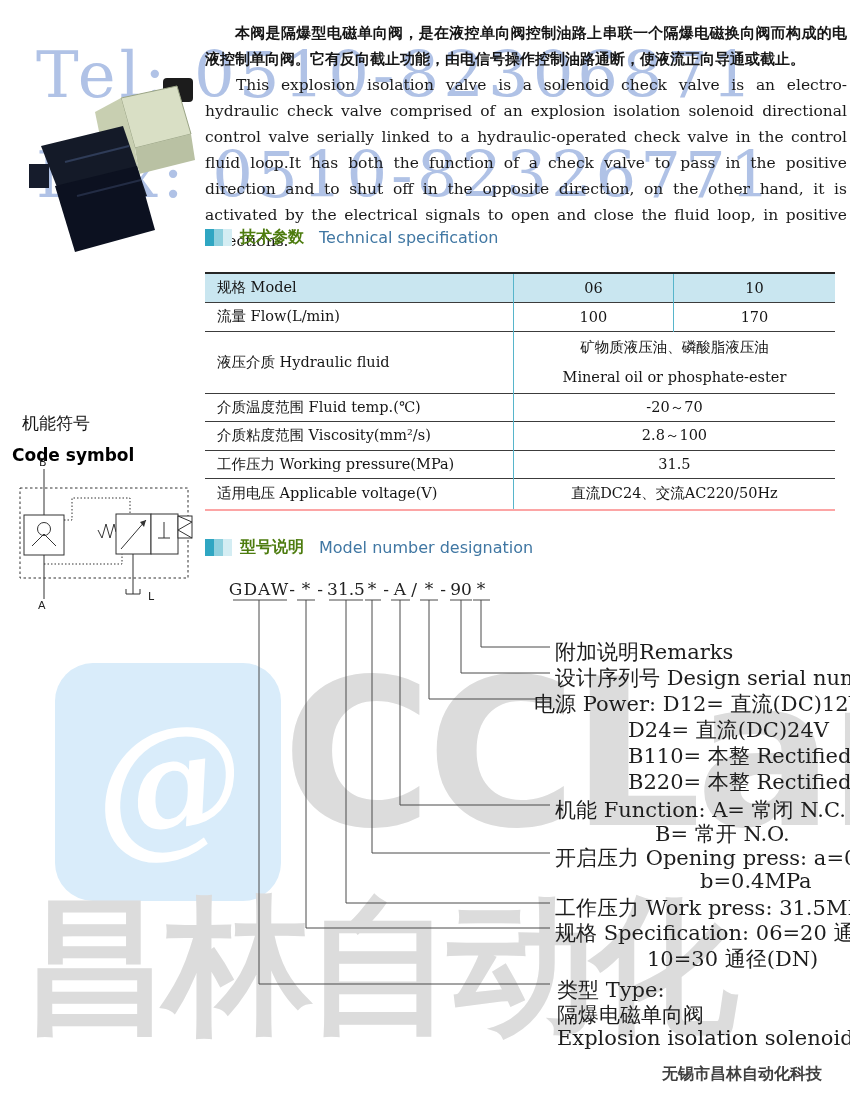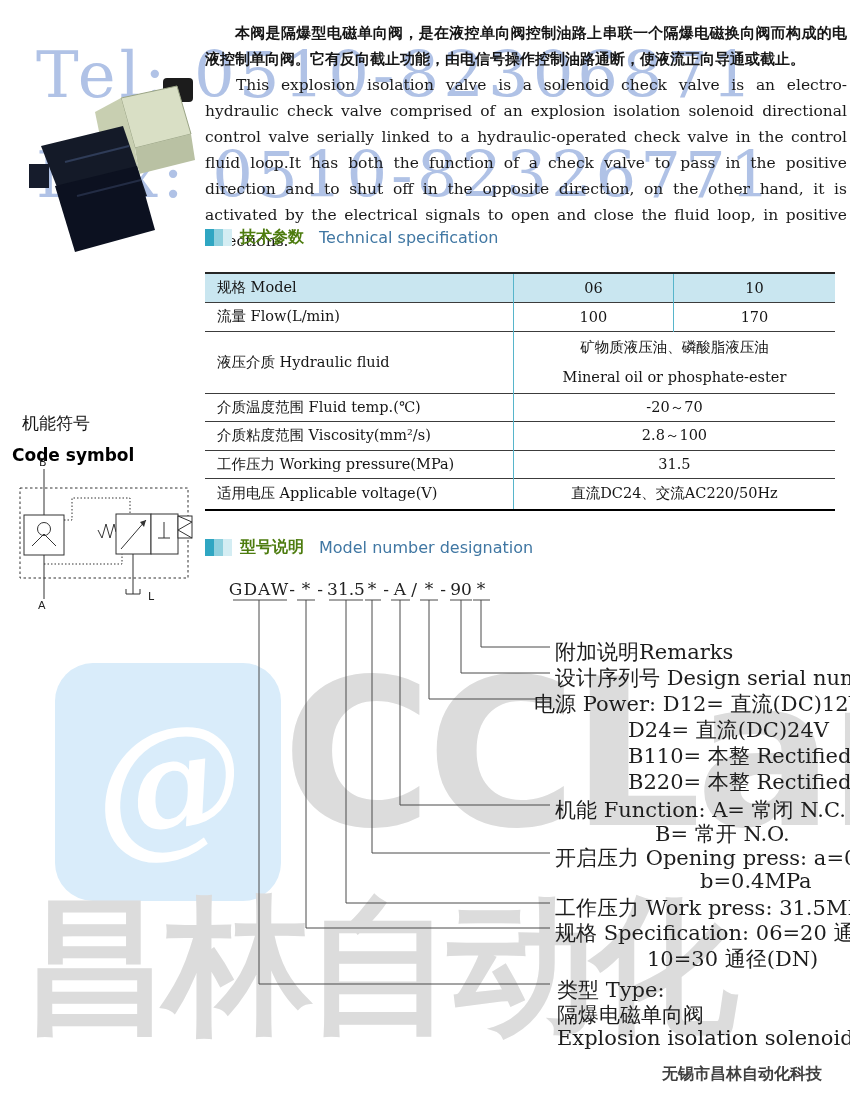--- a/index.html
+++ b/index.html
@@ -52,21 +52,21 @@
   .sec-icon{display:flex;margin-right:8px;}
   .sec-icon i{display:block;width:9px;height:17px;}
   .sec-icon i:nth-child(1){background:#2fa6c2;}
   .sec-icon i:nth-child(2){background:#8fd0de;}
   .sec-icon i:nth-child(3){background:#d4edf3;}
   .sec-cn{font-size:16px;font-weight:bold;color:#4d7c0f;margin-right:15px;}
   .sec-en{font-size:16px;color:#4077a3;}
   
   .spec{left:205px;top:272px;width:630px;border-collapse:collapse;
         font-family:"DejaVu Serif",serif;font-size:14.5px;color:#151515;
-        border-top:2px solid #262626;border-bottom:2px solid #000000;}
+        border-top:2px solid #262626;border-bottom:2px solid #fca5a5;}
   .spec td{padding:0;}
   .spec tr{border-top:1px solid #3c3c3c;}
   .spec tr:first-child{border-top:none;background:#c9e6f0;}
   .spec td.lbl{width:302px;padding-left:12px;text-align:left;}
   .spec td.v{text-align:center;border-left:1px solid #57b5cb;}
   .spec td.v2{text-align:center;border-left:1px solid #57b5cb;}
   .spec .fluid div{line-height:30px;}
   
   .codesym-title{left:12px;top:402px;}
   .codesym-cn{font-size:17px;font-family:"DejaVu Serif",serif;color:#111;margin:10px;}

